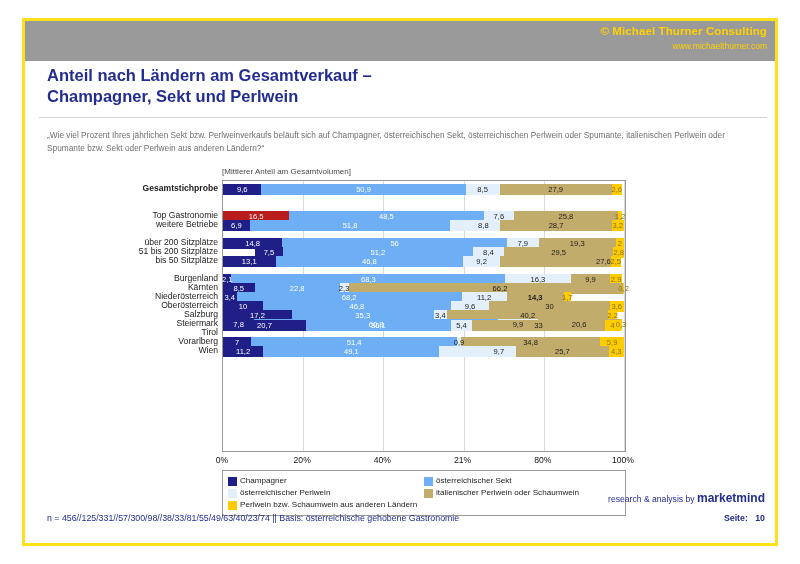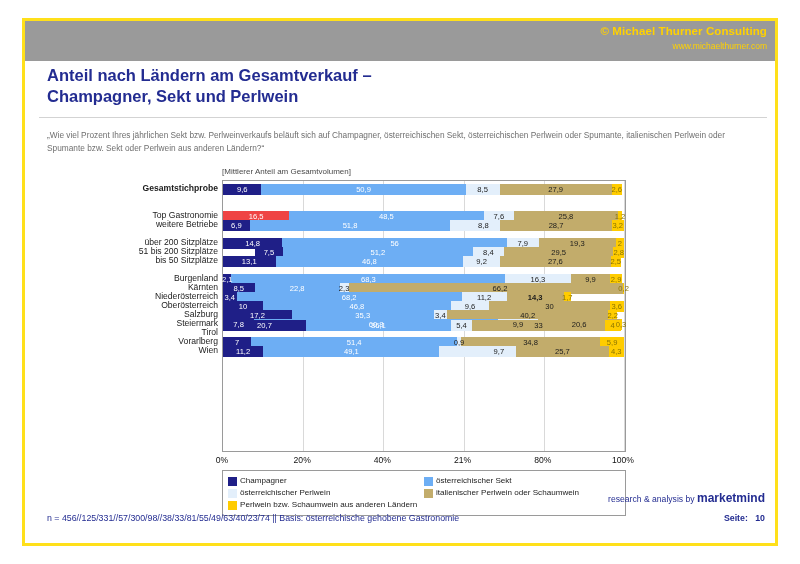--- a/index.html
+++ b/index.html
@@ -149,21 +149,21 @@
             <span>8,5</span>
           </div>
           <div class="seg" style="width: 111.879px; background: rgb(194, 172, 107); color: rgb(27, 27, 27);">
             <span>27,9</span>
           </div>
           <div class="seg" style="width: 10.426px; background: rgb(255, 204, 0); color: rgb(138, 116, 0);">
             <span>2,6</span>
           </div>
         </div>
         <div class="bar" style="top: 30px; width: 401px;">
-          <div class="seg" style="width: 66.165px; background: #ef4444; color: rgb(255, 255, 255);">
+          <div class="seg" style="width: 66.165px; background: #b91c1c; color: rgb(255, 255, 255);">
             <span>16,5</span>
           </div>
           <div class="seg" style="width: 194.485px; background: rgb(109, 174, 244); color: rgb(255, 255, 255);">
             <span>48,5</span>
           </div>
           <div class="seg" style="width: 30.476px; background: rgb(227, 239, 251); color: rgb(27, 27, 27);">
             <span>7,6</span>
           </div>
           <div class="seg" style="width: 103.458px; background: rgb(194, 172, 107); color: rgb(27, 27, 27);">
             <span>25,8</span>
@@ -226,21 +226,21 @@
         <div class="bar" style="top: 75px; width: 401px;">
           <div class="seg" style="width: 52.531px; background: rgb(31, 31, 135); color: rgb(255, 255, 255);">
             <span>13,1</span>
           </div>
           <div class="seg" style="width: 187.668px; background: rgb(109, 174, 244); color: rgb(255, 255, 255);">
             <span>46,8</span>
           </div>
           <div class="seg" style="width: 36.892px; background: rgb(227, 239, 251); color: rgb(27, 27, 27);">
             <span>9,2</span>
           </div>
-          <div class="seg" style="width: 110.676px; background: rgb(194, 172, 107); color: rgb(27, 27, 27);">
+          <div class="seg" style="width: 110.676px; background: rgb(194, 172, 107); color: rgb(27, 27, 27); justify-content: flex-end;">
             <span>27,6</span>
           </div>
           <div class="seg" style="width: 10.025px; background: rgb(255, 204, 0); color: rgb(138, 116, 0);">
             <span>2,5</span>
           </div>
         </div>
         <div class="bar" style="top: 93px; width: 401px;">
           <div class="seg" style="width: 8.421px; background: rgb(31, 31, 135); color: rgb(255, 255, 255);">
             <span>2,1</span>
           </div>

